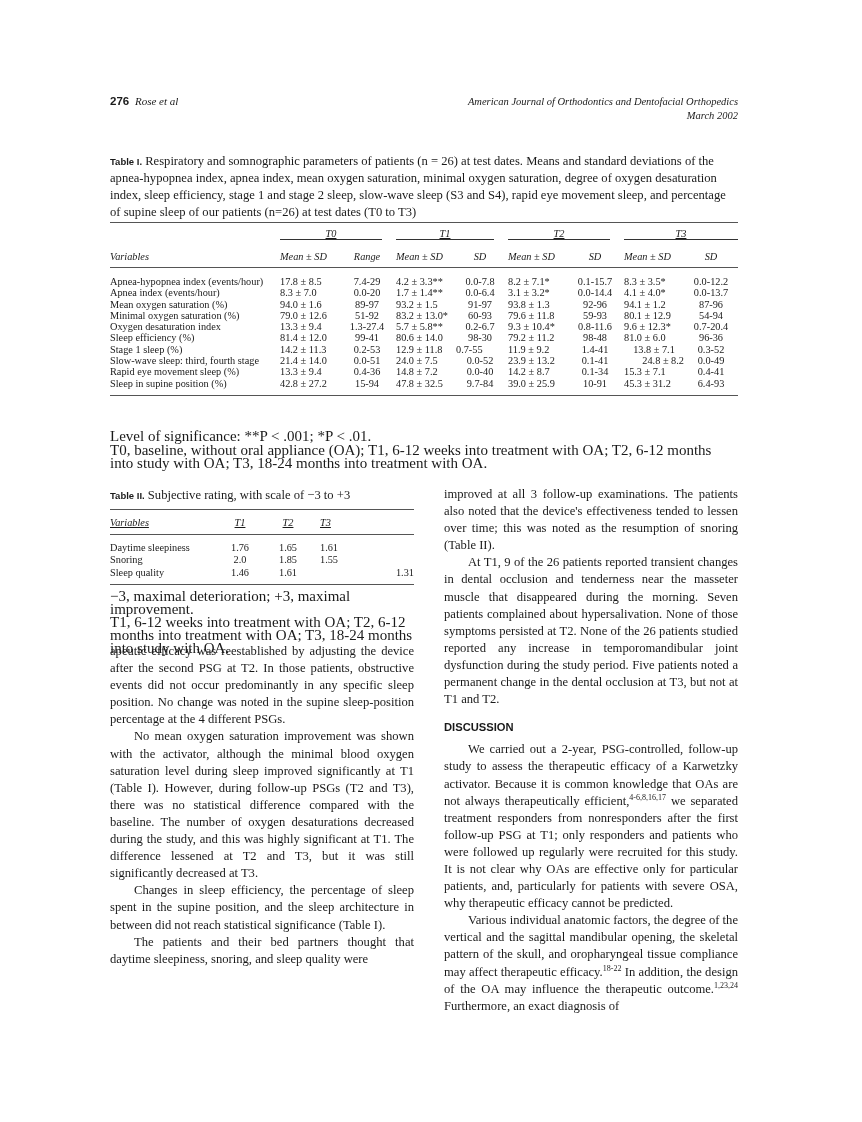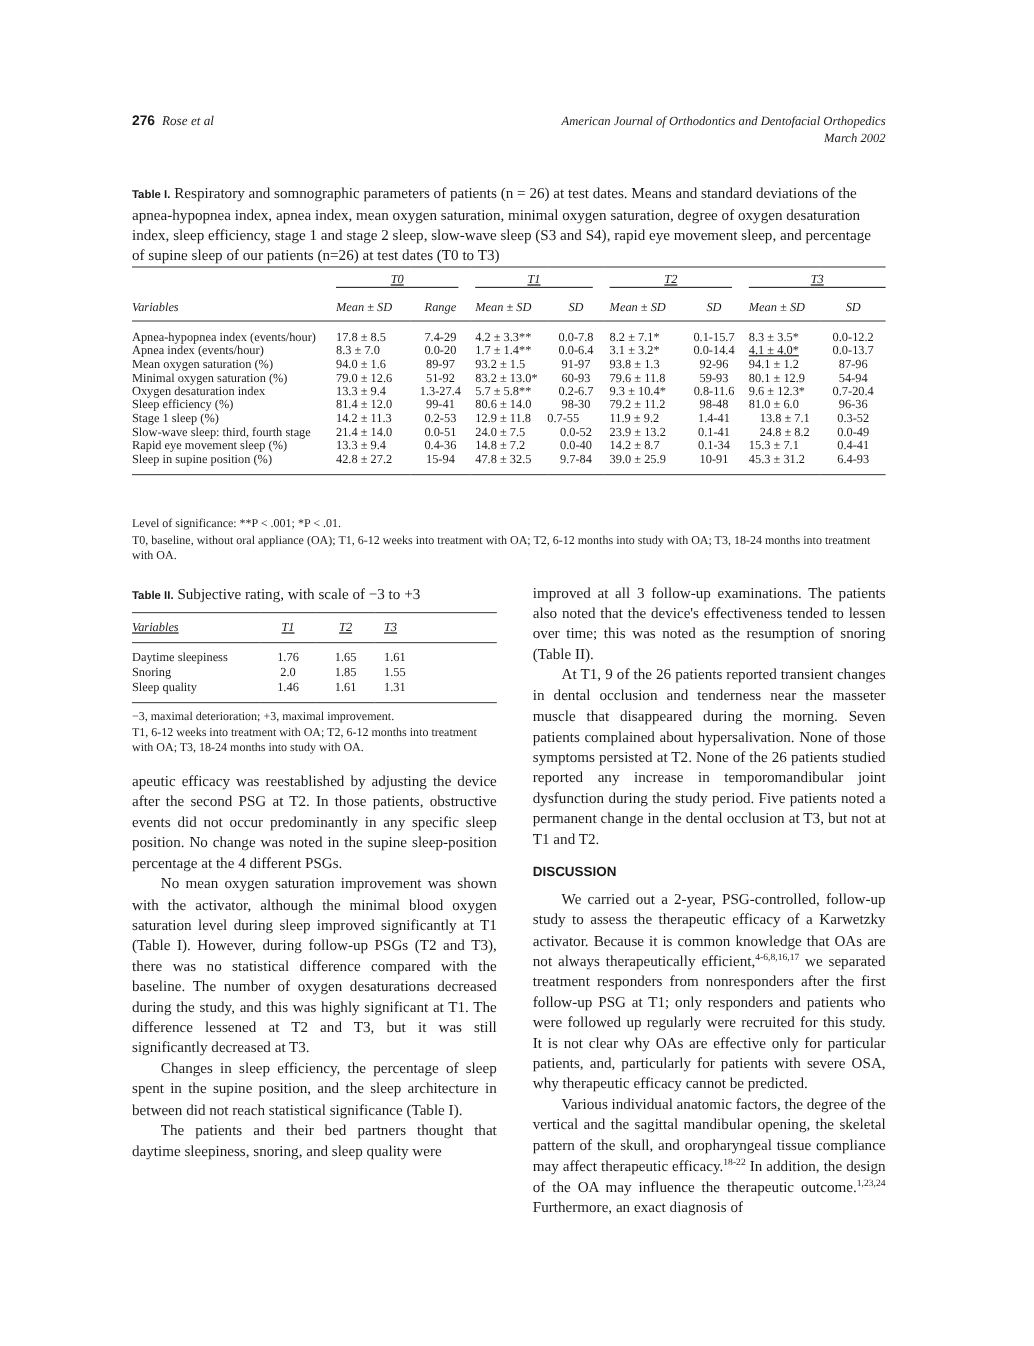--- a/index.html
+++ b/index.html
@@ -20,28 +20,28 @@
   #table1 { left: 110px; top: 222px; width: 628px; font-size: 10.3px; }
   #table1 table { border-collapse: collapse; width: 100%; }
   #table1 td, #table1 th { padding: 0; font-weight: normal; white-space: nowrap; }
   .rule-top { border-top: 1.5px solid #555; text-decoration: underline; }
   .rule-bot { border-bottom: 1.5px solid #555; }
   .grp-head { font-style: italic; text-align: center; height: 22px; vertical-align: middle; }
   .grp-line { border-bottom: 1px solid #333; }
   .col-head { font-style: italic; height: 22px; vertical-align: middle; }
   .t1-body td { height: 11.3px; line-height: 11.3px; }
   .t1-spacer td { height: 8px; }
-  #t1-notes { left: 110px; top: 430px; width: 628px; font-size: 10px; line-height: 13.5px; }
+  #t1-notes { left: 110px; top: 430px; width: 628px; font-size: 15px; line-height: 13.5px; }
 
   
   #table2-wrap { left: 110px; top: 487px; width: 304px; }
   #t2-caption { font-size: 12.6px; line-height: 16px; margin-bottom: 5px; }
   #table2 { border-collapse: collapse; width: 100%; font-size: 10.3px; }
   #table2 td { padding: 0; white-space: nowrap; }
-  #t2-notes { font-size: 10px; line-height: 13px; margin-top: 5px; }
+  #t2-notes { font-size: 15px; line-height: 13px; margin-top: 5px; }
 
   
   .col { font-size: 12.6px; line-height: 17.1px; text-align: justify; }
   .col p { margin: 0; }
   .indent { text-indent: 24px; }
   #left-col { left: 110px; top: 643px; width: 304px; }
   #right-col { left: 444px; top: 486px; width: 294px; }
   .heading { font-family: "Liberation Sans", sans-serif; font-weight: bold; font-size: 11.2px; margin: 11px 0 5px 0; text-align: left; }
   sup { font-size: 8px; line-height: 0; vertical-align: 5px; }
 </style>
@@ -119,21 +119,21 @@
           <td style="text-align: center;">0.0-12.2</td>
         </tr>
         <tr>
           <td style="text-align: left;">Apnea index (events/hour)</td>
           <td style="text-align: left;">8.3 ± 7.0</td>
           <td style="text-align: center;">0.0-20</td>
           <td style="text-align: left; padding-left: 4px;">1.7 ± 1.4**</td>
           <td style="text-align: center;">0.0-6.4</td>
           <td style="text-align: left; padding-left: 4px;">3.1 ± 3.2*</td>
           <td style="text-align: center;">0.0-14.4</td>
-          <td style="text-align: left; padding-left: 4px; text-decoration: underline;">4.1 ± 4.0*</td>
+          <td style="text-align: left; padding-left: 4px;">4.1 ± 4.0*</td>
           <td style="text-align: center;">0.0-13.7</td>
         </tr>
         <tr>
           <td style="text-align: left;">Mean oxygen saturation (%)</td>
           <td style="text-align: left;">94.0 ± 1.6</td>
           <td style="text-align: center;">89-97</td>
           <td style="text-align: left; padding-left: 4px;">93.2 ± 1.5</td>
           <td style="text-align: center;">91-97</td>
           <td style="text-align: left; padding-left: 4px;">93.8 ± 1.3</td>
           <td style="text-align: center;">92-96</td>
@@ -185,21 +185,21 @@
           <td style="text-align: center;">0.3-52</td>
         </tr>
         <tr>
           <td style="text-align: left;">Slow-wave sleep: third, fourth stage</td>
           <td style="text-align: left;">21.4 ± 14.0</td>
           <td style="text-align: center;">0.0-51</td>
           <td style="text-align: left; padding-left: 4px;">24.0 ± 7.5</td>
           <td style="text-align: center;">0.0-52</td>
           <td style="text-align: left; padding-left: 4px;">23.9 ± 13.2</td>
           <td style="text-align: center;">0.1-41</td>
-          <td style="text-align: center; padding-left: 4px;">24.8 ± 8.2</td>
+          <td style="text-align: right; padding-left: 4px;">24.8 ± 8.2</td>
           <td style="text-align: center;">0.0-49</td>
         </tr>
         <tr>
           <td style="text-align: left;">Rapid eye movement sleep (%)</td>
           <td style="text-align: left;">13.3 ± 9.4</td>
           <td style="text-align: center;">0.4-36</td>
           <td style="text-align: left; padding-left: 4px;">14.8 ± 7.2</td>
           <td style="text-align: center;">0.0-40</td>
           <td style="text-align: left; padding-left: 4px;">14.2 ± 8.7</td>
           <td style="text-align: center;">0.1-34</td>
@@ -262,21 +262,21 @@
         <tr>
           <td style="height: 12.5px; text-align: left;">Snoring</td>
           <td style="height: 12.5px; text-align: center;">2.0</td>
           <td style="height: 12.5px; text-align: center;">1.85</td>
           <td style="height: 12.5px; text-align: left; padding-left: 8px;">1.55</td>
         </tr>
         <tr>
           <td style="height: 12.5px; text-align: left;">Sleep quality</td>
           <td style="height: 12.5px; text-align: center;">1.46</td>
           <td style="height: 12.5px; text-align: center;">1.61</td>
-          <td style="height: 12.5px; text-align: left; padding-left: 8px;">1.31</td>
+          <td style="height: 12.5px; text-align: right; padding-left: 8px;">1.31</td>
         </tr>
         <tr class="rule-bot">
           <td colspan="4" style="height:5px"></td>
         </tr>
       </tbody>
   </table>
   <div id="t2-notes">
     <div>−3, maximal deterioration; +3, maximal improvement.</div>
     <div>T1, 6-12 weeks into treatment with OA; T2, 6-12 months into treatment with OA; T3, 18-24 months into study with OA.</div>
   </div>

